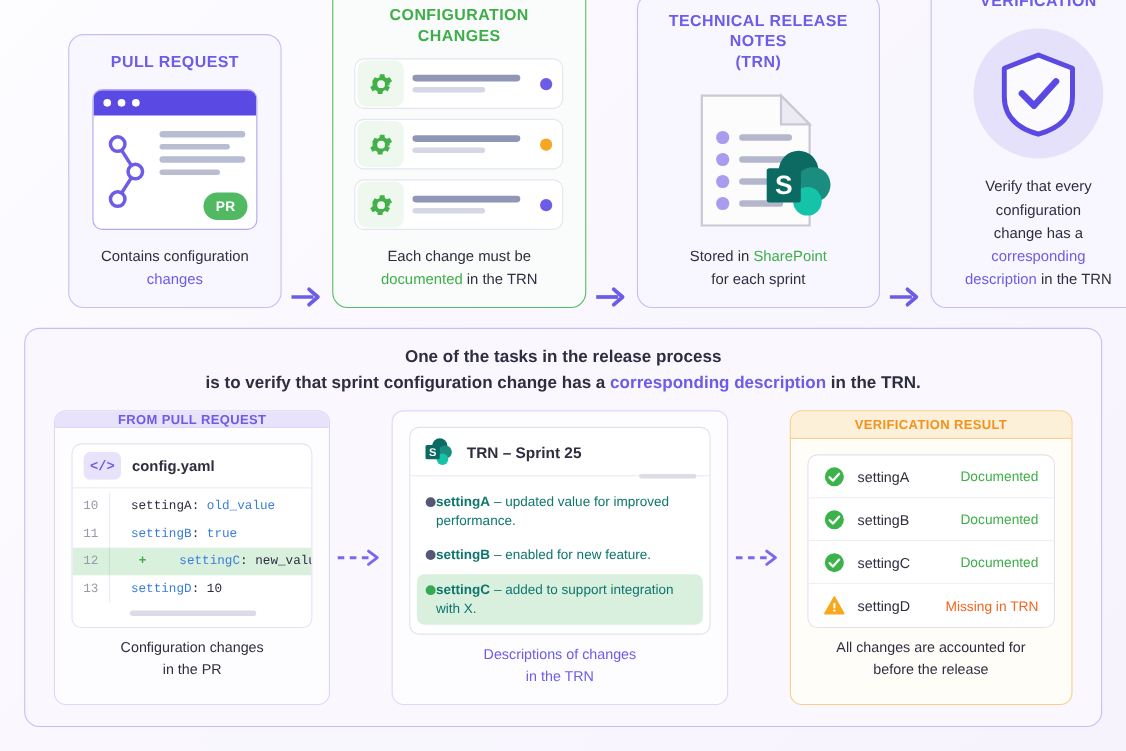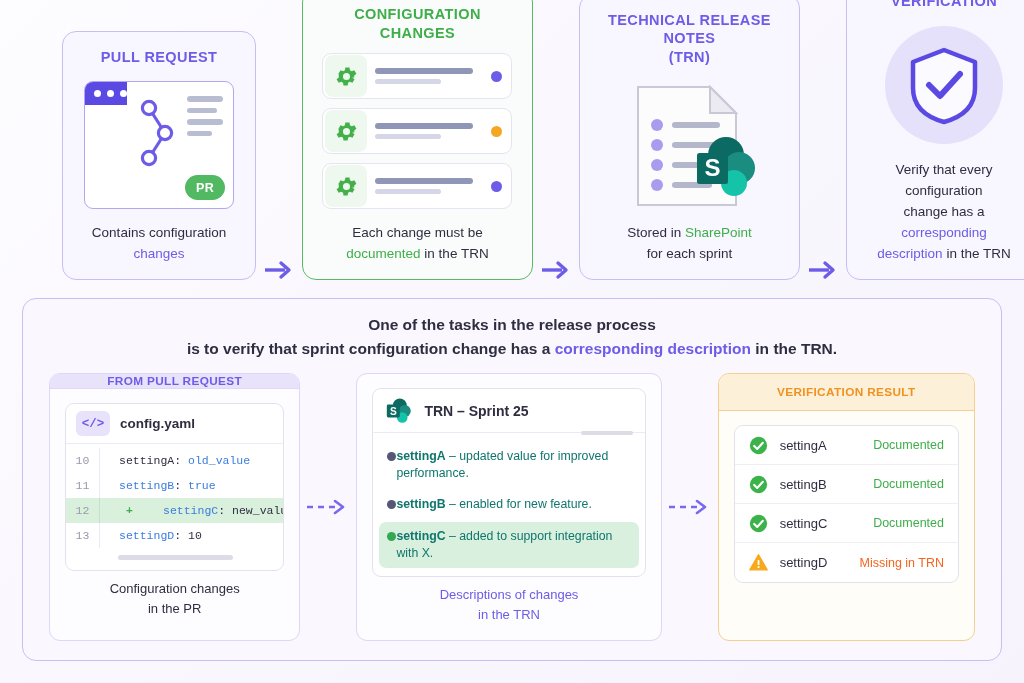--- a/index.html
+++ b/index.html
@@ -72,21 +72,21 @@
   }
 
   
   .browser-mock {
     width: 150px; height: 128px;
     border: 1.5px solid #b4a6f0;
     border-radius: 9px;
     background: #ffffff;
     overflow: hidden;
     margin: 4px 0 14px;
-    display: flex; flex-direction: row;
+    display: flex; flex-direction: column;
   }
   .browser-bar {
     height: 23px; background: #5a4ae3;
     display: flex; align-items: center; gap: 6px; padding-left: 9px;
   }
   .browser-dot { width: 7px; height: 7px; border-radius: 50%; background: #ffffff; }
   .browser-body {
     flex: 1; position: relative; padding: 10px 10px 0 10px;
     display: flex; gap: 10px;
   }
@@ -562,17 +562,21 @@
           <div class="ver-row">
             <svg class="ver-icon" viewBox="0 0 22 22">
               <path d="M11 2 L21 19.5 H1 Z" fill="#f7a81b" stroke="#f7a81b" stroke-width="1.6" stroke-linejoin="round"></path>
               <rect x="10" y="8" width="2.1" height="6" rx="1" fill="#fff"></rect>
               <circle cx="11.05" cy="16.3" r="1.25" fill="#fff"></circle>
             </svg>
             <span class="ver-name">settingD</span>
             <span class="ver-status st-warn">Missing in TRN</span>
           </div>
         </div>
+        <div class="sub-caption">
+          <span>All changes are accounted for</span><br>
+          <span>before the release</span>
+        </div>
       </div>
     </div>
 
   </div>
 </div>
 
 </body></html>

